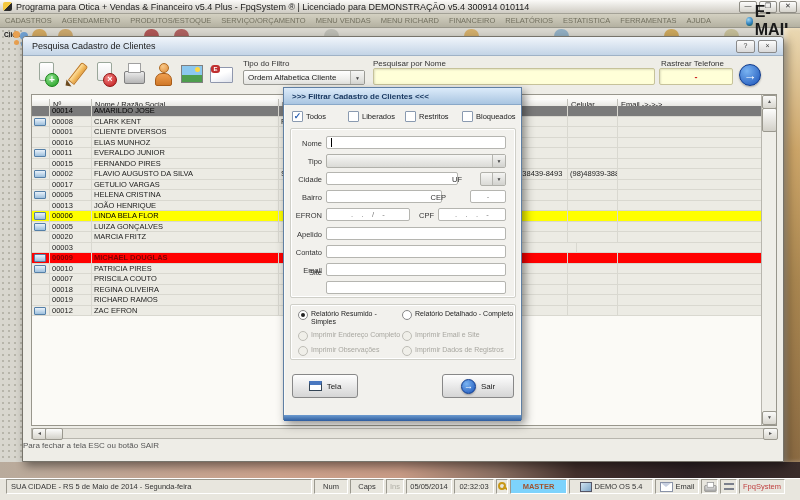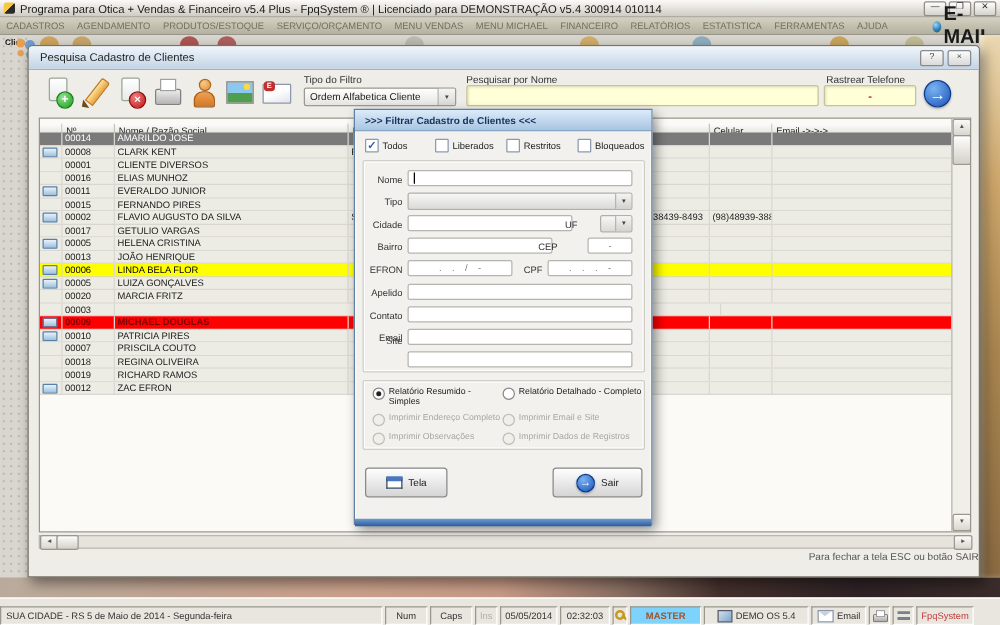--- a/index.html
+++ b/index.html
@@ -78,34 +78,34 @@
     font-size:9px;color:#222;display:flex;align-items:center;padding-left:4px}
   .bluecircle{border-radius:50%;background:radial-gradient(circle at 35% 30%,#7ab4f2,#1a52b8);
     border:1px solid #0e3a8c;color:#fff;text-align:center;box-shadow:0 1px 2px rgba(0,0,0,.3)}
   
   .grid{left:8px;top:57px;width:746px;height:332px;border:1px solid #98968c;background:#fbfaf6;overflow:hidden}
   .ghead{position:absolute;left:0;top:4px;height:11px;display:flex;width:732px}
   .ghc{height:11px;background:linear-gradient(#fcfcfb,#dfded7);border-right:1px solid #c2c1ba;border-bottom:1px solid #b5b4ac;
     font-size:7.5px;line-height:11px;color:#222;padding-left:3px;box-sizing:border-box;white-space:nowrap;overflow:hidden}
   .grid-rows{position:absolute;left:0;top:11px;width:732px}
   .grow{display:flex;height:9.5px;background:#ecebe4;border-bottom:1px solid #d9d8d0;color:#1a1a1a}
-  .grow.selected{background:#7a7a7a;color:#ffffff}
+  .grow.selected{background:#7a7a7a;color:#000000}
   .grow.yellow{background:#ffff00;color:#000}
   .grow.red{background:#ff0000;color:#7e0000;font-weight:bold}
   .gc{box-sizing:border-box;border-right:1px solid #d9d8d0;font-size:7.5px;line-height:9px;
     padding-left:2px;white-space:nowrap;overflow:hidden}
   .w-ic{width:18px}.w-no{width:42px}.w-name{width:187px}.w-extra{width:228px}.w-tel2{width:61px}.w-cel{width:50px}.w-email{width:146px}
   .rowicon{display:inline-block;width:10px;height:6px;margin-top:1px;border-radius:1px;
     background:linear-gradient(#eaf2fa,#9ec0dd);border:1px solid #5580a8}
   .vscroll{position:absolute;right:0;top:0;width:14px;height:330px;background:#efeee8;border-left:1px solid #b8b6ae}
   .sbtn{position:absolute;left:0;width:13px;height:12px;background:linear-gradient(#fafaf8,#d8d6ce);
     border:1px solid #9a988e;border-radius:2px;font-size:5px;color:#555;text-align:center;line-height:11px}
   .sthumb{position:absolute;left:0;width:13px;background:linear-gradient(#fdfdfc,#d2d0c8);border:1px solid #9a988e;border-radius:2px}
   .hscroll{left:8px;top:391px;width:746px;height:11px;background:#e6e4dc;border:1px solid #b8b6ae}
-  .footerhint{left:0;top:404px;width:760px;text-align:right;font-size:8px;color:#555}
+  .footerhint{left:0;top:404px;width:760px;text-align:left;font-size:8px;color:#555}
   
   .dialog{left:283px;top:87px;width:239px;height:333px;background:#f2f1ed;border:1px solid #5f7fa3;
     box-shadow:0 0 0 1px rgba(255,255,255,.55) inset,3px 4px 9px rgba(0,0,0,.45);z-index:10}
   .dtitle{left:0;top:0;width:237px;height:17px;background:linear-gradient(#dcebfa,#a9c5e1);
     border-bottom:1px solid #89a8c8;font-size:8px;font-weight:bold;color:#15355e;line-height:17px;padding-left:8px}
   .cb{position:absolute;display:flex;align-items:center;gap:3px}
   .cbbox{width:9px;height:9px;background:#fff;border:1px solid #8a9ab0;border-radius:1px;
     font-size:9px;line-height:8px;color:#2a5fb0;text-align:center;font-weight:bold}
   .cblabel{font-size:7.5px;color:#222}
   .groupbox{border:1px solid #cfcfc8;border-radius:2px;box-shadow:0 0 0 1px #fff inset}
@@ -126,21 +126,21 @@
   .radio.dis .rc{border-color:#bebdb6;background:#f0efe9}
   .dbtn{position:absolute;height:22px;background:linear-gradient(#fefefe,#d5d5d5);border:1px solid #888;border-radius:3px;
     display:flex;align-items:center;justify-content:center;gap:5px;font-size:8px;color:#1a1a1a}
   .telaico{width:13px;height:10px;background:#fff;border:1px solid #345;border-top:4px solid #4a78c0;box-sizing:border-box}
   .prnico{position:relative;width:14px;height:11px}
   .prnico::before{content:"";position:absolute;left:0;top:4px;width:13px;height:6px;background:linear-gradient(#e8e8e8,#aaa);border:1px solid #777;border-radius:1px}
   .prnico::after{content:"";position:absolute;left:3px;top:0;width:7px;height:5px;background:#fff;border:1px solid #999}
   .bluestrip{left:0;top:327px;width:237px;height:6px;background:linear-gradient(#6d9bd0,#2d5c9e)}
   
   .statusbar{left:0;top:478px;width:800px;height:22px;background:#e8e6de;border-top:1px solid #fff;
-    display:flex;align-items:flex-end;padding:0 0;gap:2px}
+    display:flex;align-items:flex-start;padding:0 6px;gap:2px}
   .panel{height:15px;border:1px solid;border-color:#9a988e #ffffff #ffffff #9a988e;background:#e8e6de;
     font-size:7.5px;color:#333;display:flex;align-items:center;justify-content:center;
     white-space:nowrap;overflow:hidden;box-sizing:border-box;flex:0 0 auto;gap:3px}
   .p-loc{width:306px;justify-content:flex-start;padding-left:4px}
   .p-num{width:34px}.p-caps{width:34px}.p-ins{width:18px;color:#b0afa6}
   .p-date{width:46px}.p-time{width:40px}.p-key{width:12px}
   .p-master{width:57px;background:#7dd3fc;color:#a0522d;font-weight:bold}
   .p-demo{width:84px}.p-email{width:44px}.p-prn{width:17px}.p-rows{width:17px}
   .p-brand{width:46px;color:#c04040}
   .keyico{position:relative;width:9px;height:9px}
@@ -169,21 +169,21 @@
     </span>
   </div>
 
   <div class="abs menubar">
 
   <div class="mitem">CADASTROS</div>
       <div class="mitem">AGENDAMENTO</div>
       <div class="mitem">PRODUTOS/ESTOQUE</div>
       <div class="mitem">SERVIÇO/ORÇAMENTO</div>
       <div class="mitem">MENU VENDAS</div>
-      <div class="mitem">MENU MICHAEL</div>
+      <div class="mitem">MENU RICHARD</div>
       <div class="mitem">FINANCEIRO</div>
       <div class="mitem">RELATÓRIOS</div>
       <div class="mitem">ESTATISTICA</div>
       <div class="mitem">FERRAMENTAS</div>
       <div class="mitem">AJUDA</div>
     </div>
   <div class="abs memail" style="left:742px;top:14px;height:14px">
     <span class="globe"></span>
     <span>E-MAIL</span>
   </div>

